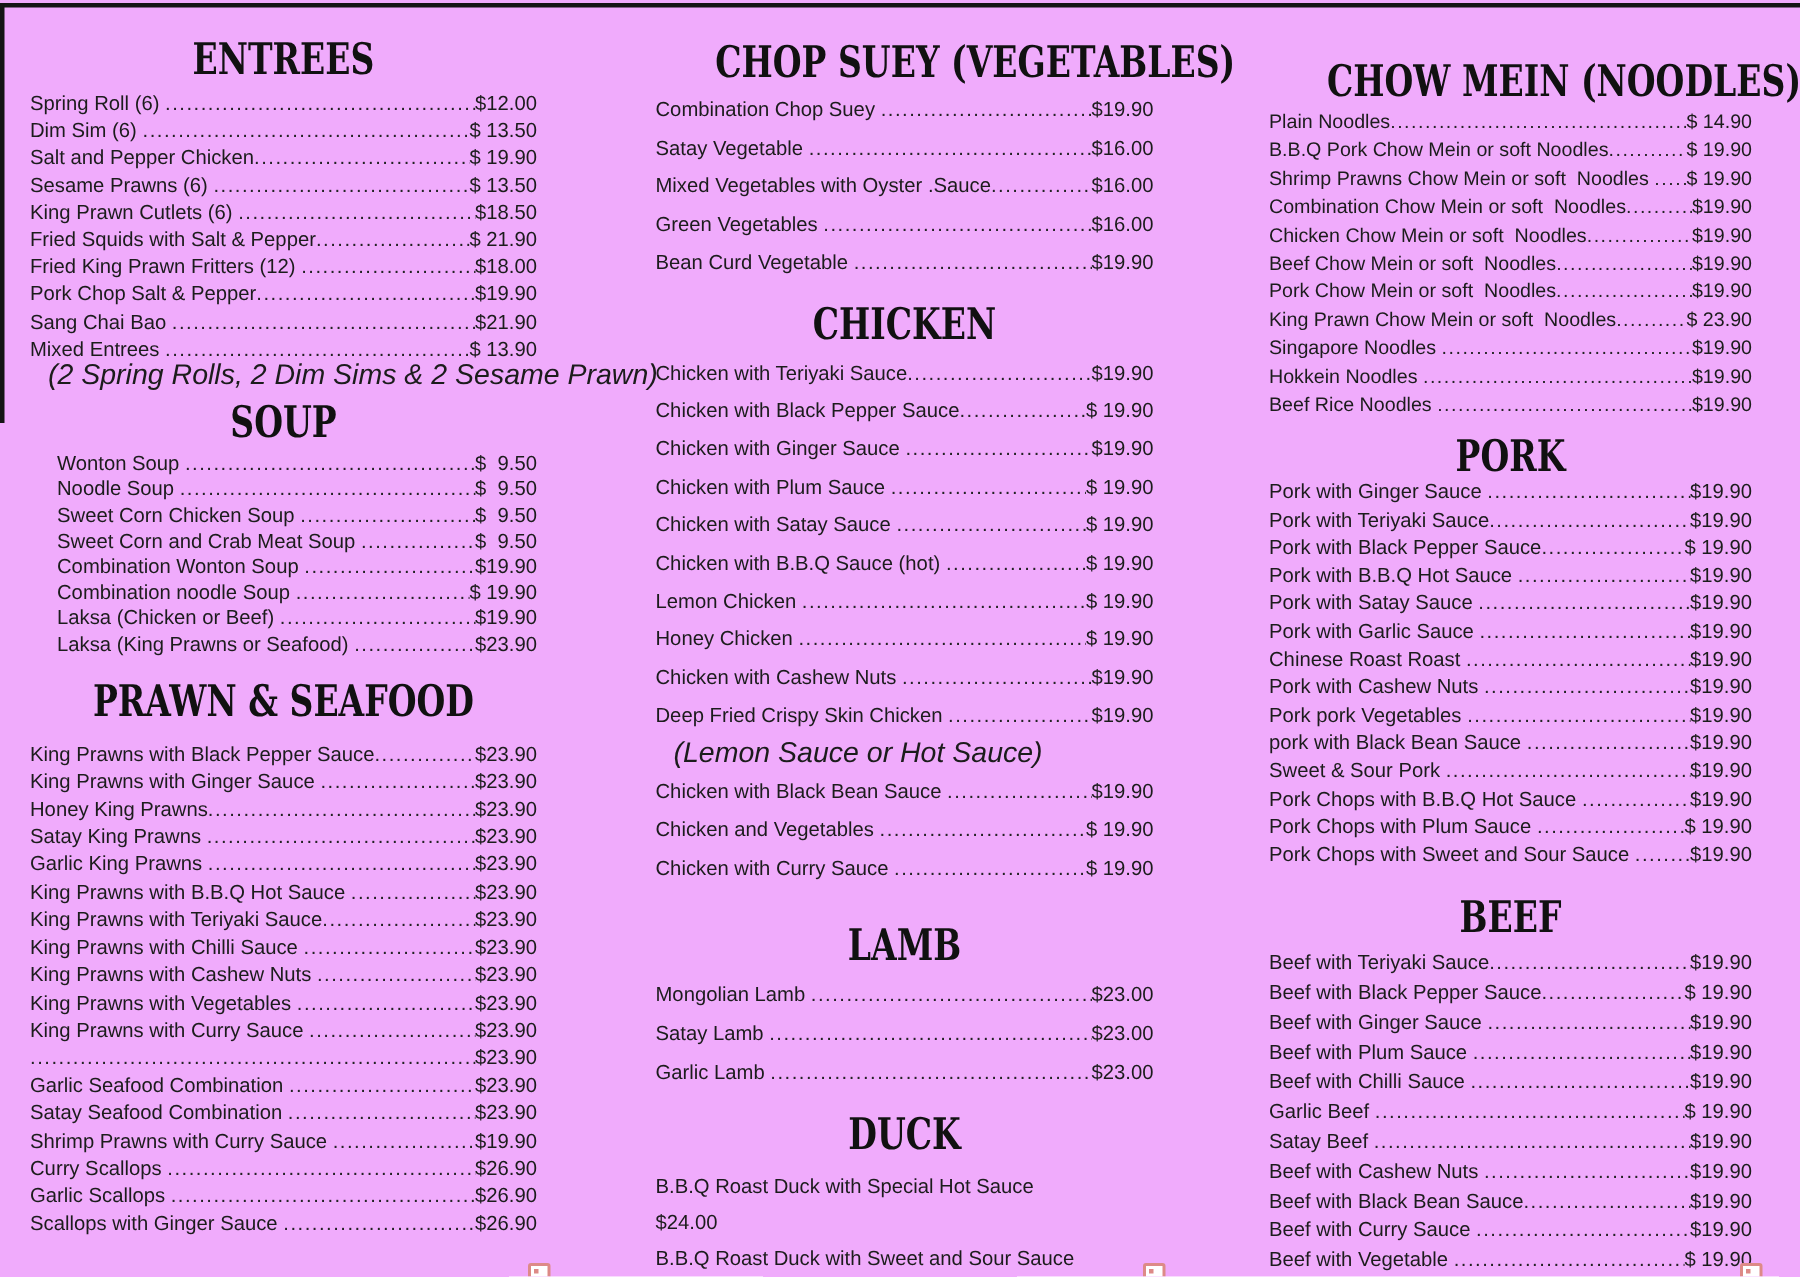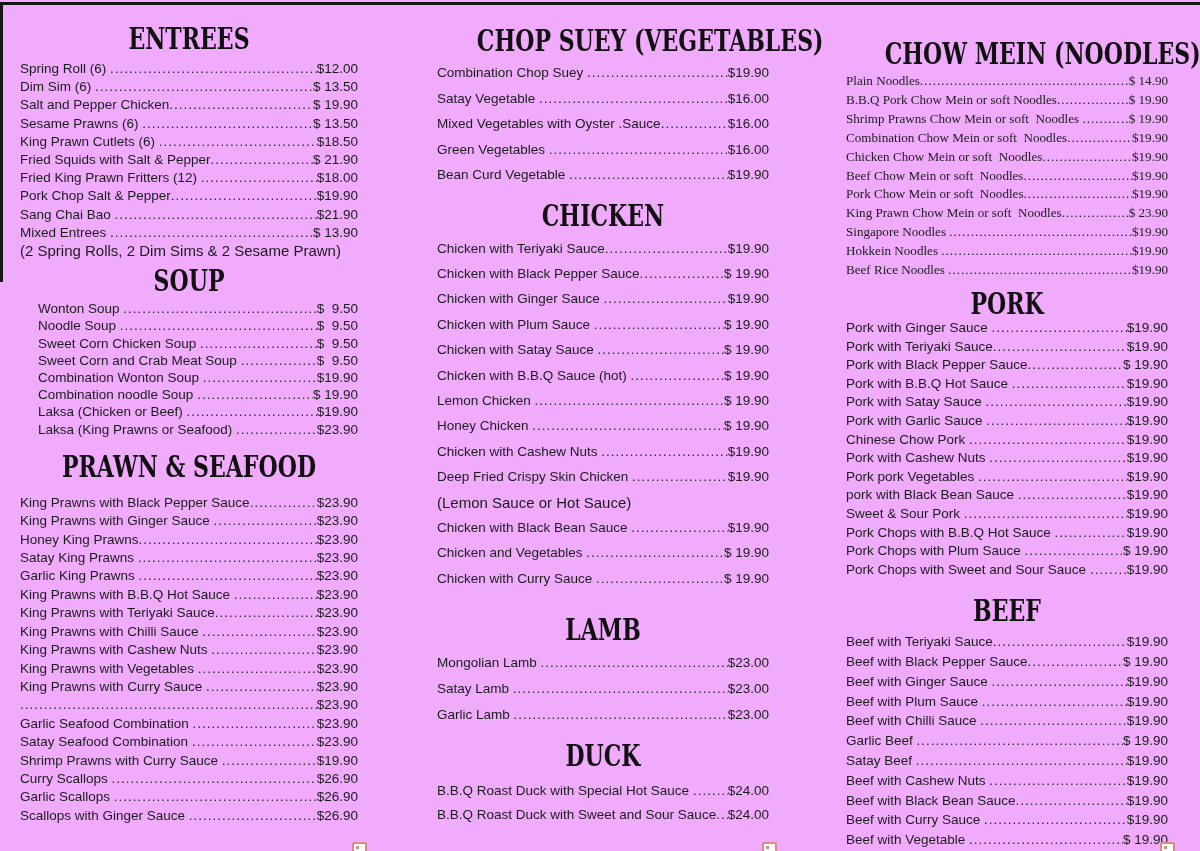--- a/index.html
+++ b/index.html
@@ -29,42 +29,42 @@
     color:#111;
     transform:scaleX(0.76);
     transform-origin:50% 50%;
     white-space:nowrap;
   }
   .item-row{
     display:flex;
     align-items:baseline;
     font-size:13.5px;
   }
-  .sec-chow-mein .item-row{font-size:13.1px;font-family:Liberation Serif, serif;}
+  .sec-chow-mein .item-row{font-size:13.1px;}
   .item-name{white-space:pre;flex:0 0 auto;}
   .dots{
     flex:1 1 0;
     min-width:0;
     overflow:hidden;
     white-space:nowrap;
     letter-spacing:1px;
     color:#222;
   }
   .dots::after{content:" ..................................................................................................................................";}
   .item-price{white-space:pre;flex:0 0 auto;text-align:right;}
-  .item-note{font-size:15px;white-space:pre;}
+  .item-note{font-size:19px;font-style:italic;white-space:pre;margin-left:12px;}
 
   
   .sec-entrees .item-row, .sec-entrees .item-note{line-height:18.2px;}
   .sec-soup .item-row{line-height:17.2px;margin-left:18px;}
   .sec-prawn-seafood .item-row{line-height:18.4px;justify-content:flex-end;}
   .sec-chop-suey .item-row{line-height:25.5px;}
   .sec-chicken .item-row, .sec-chicken .item-note{line-height:25.4px;}
   .sec-lamb .item-row{line-height:26px;align-items:center;}
-  .sec-duck .item-row{line-height:24px;}
+  .sec-duck .item-row{line-height:24px;flex-direction:column;}
   .sec-chow-mein .item-row{line-height:18.9px;}
   .sec-pork .item-row{line-height:18.6px;}
   .sec-beef .item-row{line-height:19.8px;}
 
   
   .sec-entrees .section-title{margin:24px 0 6px;}
   .sec-soup .section-title{margin:6px 0 4px;}
   .sec-prawn-seafood .section-title{margin:14px 0 12px;}
   .sec-chop-suey .section-title{margin:26px 0 4px;}
   .sec-chicken .section-title{margin:13px 0 5px;}
@@ -507,21 +507,21 @@
           <span class="item-name">Pork with Satay Sauce </span>
           <span class="dots"></span>
           <span class="item-price">$19.90</span>
         </div>
         <div class="item-row">
           <span class="item-name">Pork with Garlic Sauce </span>
           <span class="dots"></span>
           <span class="item-price">$19.90</span>
         </div>
         <div class="item-row">
-          <span class="item-name">Chinese Chow Pork </span>
+          <span class="item-name">Chinese Roast Roast </span>
           <span class="dots"></span>
           <span class="item-price">$19.90</span>
         </div>
         <div class="item-row">
           <span class="item-name">Pork with Cashew Nuts </span>
           <span class="dots"></span>
           <span class="item-price">$19.90</span>
         </div>
         <div class="item-row">
           <span class="item-name">Pork pork Vegetables </span>

